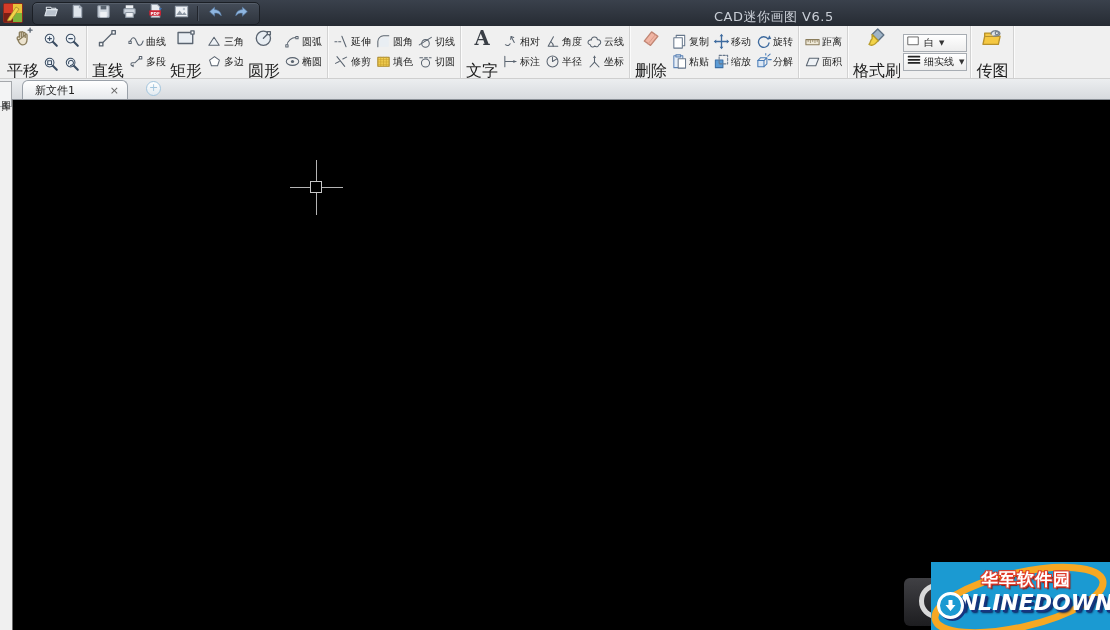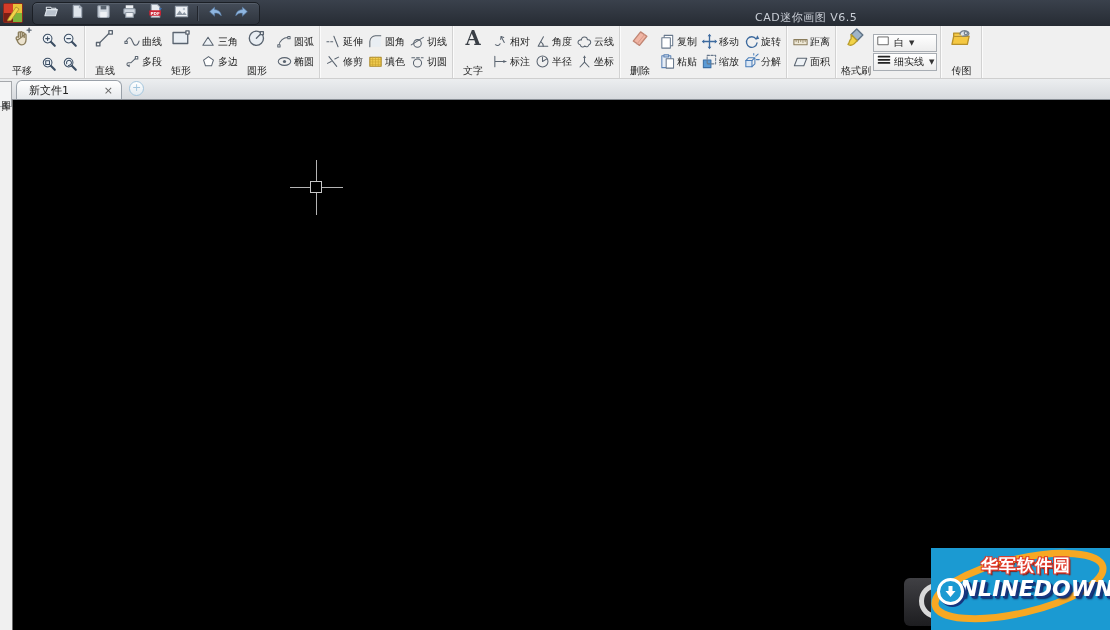--- a/index.html
+++ b/index.html
@@ -4,53 +4,53 @@
 <style>
   html,body{margin:0;padding:0;}
   body{width:1110px;height:630px;overflow:hidden;font-family:"DejaVu Sans","Liberation Sans",sans-serif;background:#000;position:relative;}
   
   .titlebar{height:26px;background:linear-gradient(#3a414c,#262b33);display:flex;align-items:center;position:relative;}
   .logo{width:20px;height:20px;margin:3px 9px 3px 3px;flex:0 0 auto;}
   .qa{display:flex;align-items:center;background:linear-gradient(#454d59,#2e343d);border:1px solid #1b1f25;border-radius:5px;height:21px;padding:0 5px;box-shadow:inset 0 1px 0 #565e6a;}
   .qa .btn{width:26px;height:19px;display:flex;align-items:center;justify-content:center;border-radius:3px;}
   .qa .btn svg{width:17px;height:17px;}
   .qa .sep{width:1px;height:15px;background:#20242b;border-right:1px solid #4a525e;margin:0 3px;}
-  .wtitle{position:absolute;left:755px;top:0;height:34px;display:flex;align-items:center;color:#c9ced6;font-size:11px;letter-spacing:.5px;}
+  .wtitle{position:absolute;left:714px;top:0;height:34px;display:flex;align-items:center;color:#c9ced6;font-size:13px;letter-spacing:.5px;}
   
   .toolbar{height:52px;background:#f0f0f0;border-bottom:1px solid #cfcfcf;display:flex;align-items:stretch;padding-left:2px;}
   .tgroup{display:flex;align-items:center;padding:1px 3px;border-right:1px solid #d2d2d2;box-shadow:1px 0 0 #fbfbfb;}
   .bigbtn{display:flex;flex-direction:column;align-items:center;justify-content:center;min-width:30px;height:50px;padding:0 2px;cursor:default;}
   .bigbtn svg{width:22px;height:22px;}
-  .bigbtn .lbl{font-size:10px;color:#1e1e1e;line-height:12px;white-space:nowrap;margin-top:12px;}
+  .bigbtn .lbl{font-size:16px;color:#1e1e1e;line-height:12px;white-space:nowrap;margin-top:12px;}
   .stack{display:flex;flex-direction:column;justify-content:center;gap:1px;height:36px;}
   .sbtn{display:flex;align-items:center;height:23px;padding:0 2px;font-size:10px;color:#1e1e1e;gap:1px;white-space:nowrap;}
   .sbtn svg{width:17px;height:17px;flex:0 0 auto;}
   .grid2{display:grid;grid-template-columns:21px 21px;grid-template-rows:24px 24px;align-items:center;justify-items:center;}
   .gbtn svg{width:17px;height:17px;display:block;}
   .combo{display:flex;align-items:center;height:20px;border:1px solid #a8adb3;background:linear-gradient(#ffffff,#ededed);padding:0 2px;font-size:10px;color:#1e1e1e;gap:2px;white-space:nowrap;}
   .combo svg{width:16px;height:14px;}
   .caret{font-size:7px;color:#333;margin-left:3px;}
   
-  .tabstrip{height:21px;background:linear-gradient(#eceef0,#d7dade);border-bottom:1px solid #8a8f96;display:flex;align-items:flex-end;padding-left:16px;box-sizing:border-box;position:relative;}
+  .tabstrip{height:21px;background:linear-gradient(#eceef0,#d7dade);border-bottom:1px solid #8a8f96;display:flex;align-items:flex-end;padding-left:22px;box-sizing:border-box;position:relative;gap:11px;}
   .tab{height:19px;display:flex;align-items:center;background:linear-gradient(#ffffff,#e6e9ec);border:1px solid #9aa1a9;border-bottom:none;border-radius:6px 6px 0 0;padding:0 5px 0 12px;font-size:11px;color:#222;width:106px;box-sizing:border-box;}
   .tab .tlabel{white-space:nowrap;overflow:hidden;}
   .tab .close{margin-left:auto;font-size:11px;color:#666;padding:0 3px;line-height:11px;}
   .newtab{width:13px;height:13px;border-radius:50%;border:1px solid #a3c6de;color:#a3c6de;font-size:11px;line-height:11px;text-align:center;margin:0 0 3px 7px;background:linear-gradient(#ffffff,#e3ebf1);}
   .sidetab{position:absolute;left:0;top:81px;width:12px;height:26px;z-index:6;border:1px solid #a5a8ac;border-left:none;background:#f3f4f5;font-size:9px;line-height:11px;text-align:center;color:#2a2a2a;writing-mode:vertical-rl;text-orientation:upright;letter-spacing:0;display:flex;align-items:center;justify-content:center;box-sizing:border-box;}
   
   .main{display:flex;height:530px;}
   .leftstrip{width:13px;background:#f0f0f0;border-right:1px solid #6a6a6a;box-sizing:border-box;}
   .canvas{flex:1;background:#000;position:relative;overflow:hidden;}
   .ch-h{position:absolute;left:277px;top:87px;width:53px;height:1px;background:#b4b4b4;}
   .ch-v{position:absolute;left:303px;top:60px;width:1px;height:55px;background:#b4b4b4;}
   .pickbox{position:absolute;left:297px;top:81px;width:12px;height:12px;border:1px solid #c8c8c8;background:#000;box-sizing:border-box;}
   
   .wm-dark{position:absolute;right:179px;bottom:4px;width:27px;height:48px;background:linear-gradient(#404044,#1d1d20);border-radius:6px 0 0 6px;overflow:hidden;z-index:1;}
   .wm-dark .ring{position:absolute;right:-24px;top:5px;width:36px;height:36px;border-radius:50%;border:5px solid #d9d9d9;box-sizing:border-box;}
-  .wm{position:absolute;right:0;bottom:0;width:179px;height:82px;background:#1b9ad2;overflow:hidden;z-index:2;}
+  .wm{position:absolute;right:0;bottom:0;width:179px;height:68px;background:#1b9ad2;overflow:hidden;z-index:2;}
   .wm svg.swoosh{position:absolute;left:0;top:0;}
   .wm-cn{position:absolute;left:50px;top:6px;font-size:17px;font-weight:bold;color:#fff;letter-spacing:1px;white-space:nowrap;
     text-shadow:1px 1px 0 #e03a2a,-1px 1px 0 #e03a2a,1px -1px 0 #e03a2a,-1px -1px 0 #e03a2a,2px 2px 1px #8a1a10;}
   .wm-en{position:absolute;left:10px;top:28px;font-size:22px;font-style:italic;font-weight:bold;color:#fff;letter-spacing:0;white-space:nowrap;
     text-shadow:2px 2px 0 #16357f,3px 3px 2px #0c2258;}
   .wm-o{position:absolute;left:6px;top:30px;width:27px;height:27px;border-radius:50%;background:#1b9ad2;border:3px solid #fff;box-sizing:border-box;box-shadow:2px 2px 0 #16357f;display:flex;align-items:center;justify-content:center;}
 </style>
 </head>
 <body>
 

